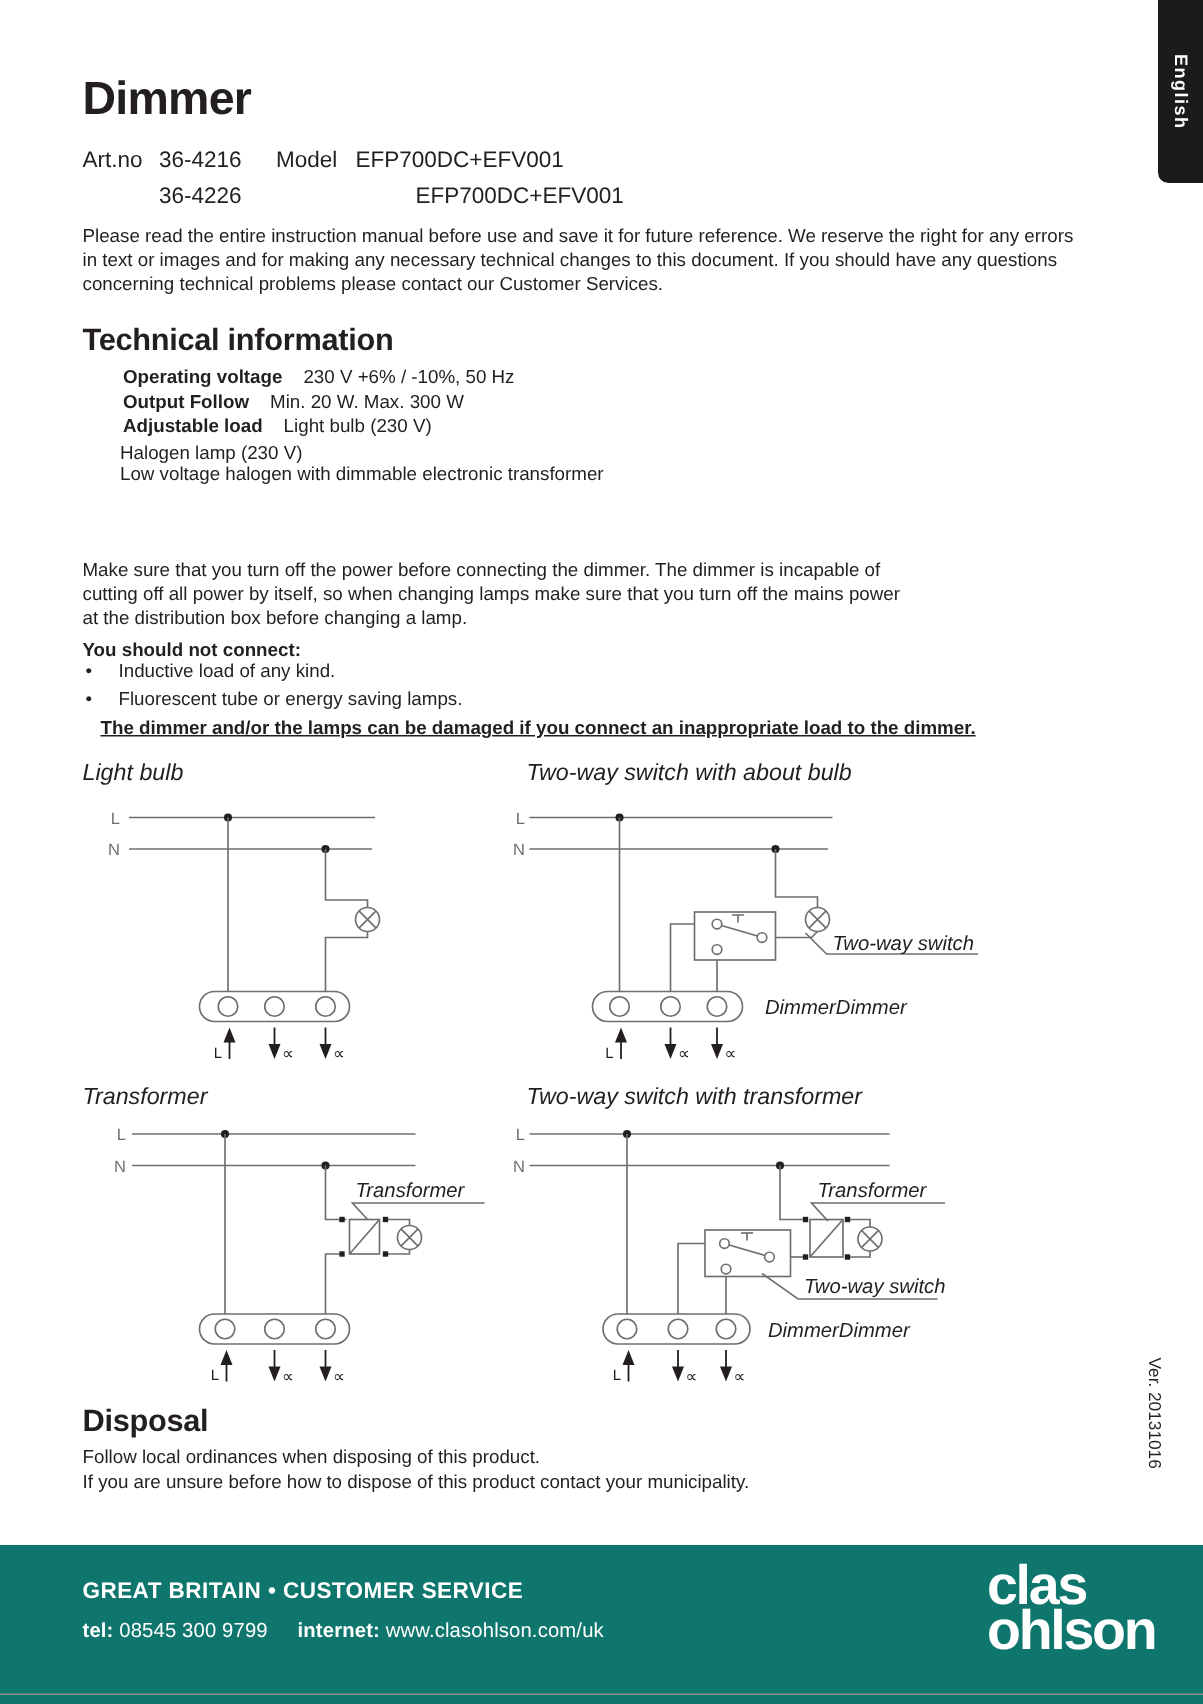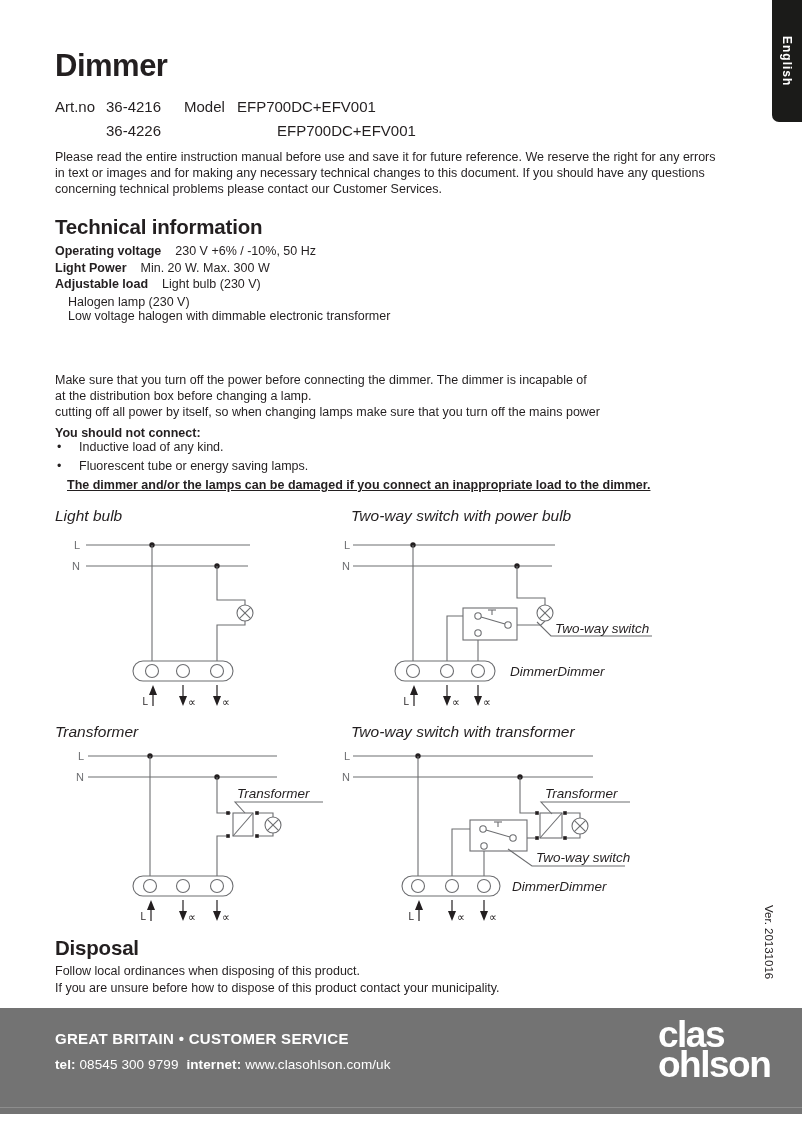--- a/index.html
+++ b/index.html
@@ -6,23 +6,23 @@
   #page{
     position:relative;width:802px;height:1136px;background:#ffffff;
     font-family:"Liberation Sans","DejaVu Sans",sans-serif;color:#231f20;
     overflow:hidden;margin:0 auto;
   }
   .abs{position:absolute;}
   .title{font-size:31px;font-weight:bold;letter-spacing:-0.5px;}
   .artrow{font-size:15px;}
   .body-line{font-size:12.5px;line-height:16.2px;}
   .h2{font-size:20.5px;font-weight:bold;letter-spacing:-0.2px;}
-  .spec-row{font-size:12.5px;line-height:16.6px;}
+  .spec-row{font-size:12.5px;line-height:16.6px;margin-left:27px;}
   .spec-label{font-weight:bold;margin-right:14px;}
-  .note-line{font-size:12.5px;line-height:14px;}
+  .note-line{font-size:12.5px;line-height:14px;margin-left:12px;}
   .bold-line{font-size:12.5px;font-weight:bold;}
   .bullet-row{font-size:12.5px;}
   .bullet-glyph{display:inline-block;width:22px;}
   .diag-title{font-size:15.5px;font-weight:normal;font-style:italic;}
   .svg-diag text{font-family:"Liberation Sans","DejaVu Sans",sans-serif;}
   .wire{stroke:#6d6e71;stroke-width:1.1;fill:none;}
   .boxline{stroke:#6d6e71;stroke-width:1.1;fill:#ffffff;}
   .jdot{fill:#231f20;stroke:none;}
   .term{fill:#ffffff;stroke:#6d6e71;stroke-width:1.1;}
   .ln-label{font-size:11px;fill:#6d6e71;}
@@ -35,21 +35,21 @@
     left:772px;top:0;width:30px;height:122px;background:#1b1b19;
     border-radius:0 0 0 7px;display:flex;align-items:center;justify-content:center;
   }
   .english-tab span{
     writing-mode:vertical-rl;color:#ffffff;font-size:12px;font-weight:bold;letter-spacing:1px;
   }
   .ver-text{
     left:763px;top:905px;writing-mode:vertical-rl;font-size:11.5px;color:#231f20;
   }
   #footer{
-    left:0;top:1008px;width:802px;height:106px;background:#737373;color:#ffffff;
+    left:0;top:1030px;width:802px;height:106px;background:#0f766e;color:#ffffff;
   }
   .footer-h{left:55px;top:22px;font-size:15px;font-weight:bold;letter-spacing:0.3px;}
   .footer-line{font-size:13.5px;letter-spacing:0.1px;}
   .footer-line b{font-weight:bold;}
   .footer-rule{left:0;bottom:6px;width:802px;height:1px;background:#8d8d8d;}
   .logo{left:658px;top:12px;font-weight:bold;font-size:37px;line-height:30px;letter-spacing:-1.5px;color:#ffffff;}
 </style>
 </head>
 <body>
 
@@ -75,49 +75,49 @@
     <div class="body-line">in text or images and for making any necessary technical changes to this document. If you should have any questions</div>
     <div class="body-line">concerning technical problems please contact our Customer Services.</div>
   </div>
 
   <div class="abs h2" style="left:55px;top:215px;">Technical information</div>
   <div class="abs" style="left:55px;top:243px;">
     <div class="spec-row">
       <span class="spec-label">Operating voltage</span><span>230 V +6% / -10%, 50 Hz</span>
     </div>
     <div class="spec-row">
-      <span class="spec-label">Light Power</span><span>Min. 20 W. Max. 300 W</span>
+      <span class="spec-label">Output Follow</span><span>Min. 20 W. Max. 300 W</span>
     </div>
     <div class="spec-row">
       <span class="spec-label">Adjustable load</span><span>Light bulb (230 V)</span>
     </div>
   </div>
   <div class="abs" style="left:68px;top:295px;">
     <div class="note-line">Halogen lamp (230 V)</div>
     <div class="note-line">Low voltage halogen with dimmable electronic transformer</div>
   </div>
 
   <div class="abs" style="left:55px;top:372px;">
     <div class="body-line">Make sure that you turn off the power before connecting the dimmer. The dimmer is incapable of</div>
+    <div class="body-line">cutting off all power by itself, so when changing lamps make sure that you turn off the mains power</div>
     <div class="body-line">at the distribution box before changing a lamp.</div>
-    <div class="body-line">cutting off all power by itself, so when changing lamps make sure that you turn off the mains power</div>
   </div>
   <div class="abs bold-line" style="left:55px;top:426px;">You should not connect:</div>
   <div class="abs" style="left:57px;top:440px;">
     <div class="bullet-row" style="margin-bottom:5px;">
       <span class="bullet-glyph">•</span><span>Inductive load of any kind.</span>
     </div>
     <div class="bullet-row">
       <span class="bullet-glyph">•</span><span>Fluorescent tube or energy saving lamps.</span>
     </div>
   </div>
   <div class="abs bold-line" style="left:67px;top:478px;text-decoration:underline;">The dimmer and/or the lamps can be damaged if you connect an inappropriate load to the dimmer.</div>
 
   <div class="abs diag-title" style="left:55px;top:507px;">Light bulb</div>
-  <div class="abs diag-title" style="left:351px;top:507px;">Two-way switch with power bulb</div>
+  <div class="abs diag-title" style="left:351px;top:507px;">Two-way switch with about bulb</div>
 
   <svg class="abs svg-diag" style="left:50px;top:533px;" width="290" height="180" viewBox="0 0 290 180">
     <g>
       <text x="30" y="16" text-anchor="end" class="ln-label">L</text>
       <line x1="36" y1="12" x2="200" y2="12" class="wire"></line>
       <text x="30" y="37" text-anchor="end" class="ln-label">N</text>
       <line x1="36" y1="33" x2="198" y2="33" class="wire"></line>
       <circle cx="102" cy="12" r="2.7" class="jdot"></circle>
       <circle cx="167" cy="33" r="2.7" class="jdot"></circle>
     </g>
@@ -333,21 +333,21 @@
     <div class="body-line" style="line-height:17px;">If you are unsure before how to dispose of this product contact your municipality.</div>
   </div>
 
   <div class="abs ver-text">Ver. 20131016</div>
 
   <div id="footer" class="abs">
     <div class="abs footer-h">GREAT BRITAIN • CUSTOMER SERVICE</div>
     <div class="abs footer-line" style="left:55px;top:49px;">
       <b>tel:</b>
       <span>08545 300 9799</span>
-      <b style="margin-left:4px;">internet:</b>
+      <b style="margin-left:16px;">internet:</b>
       <span>www.clasohlson.com/uk</span>
     </div>
     <div class="abs logo">
       <div>clas</div>
       <div>ohlson</div>
     </div>
     <div class="abs footer-rule"></div>
   </div>
 
 </div>

